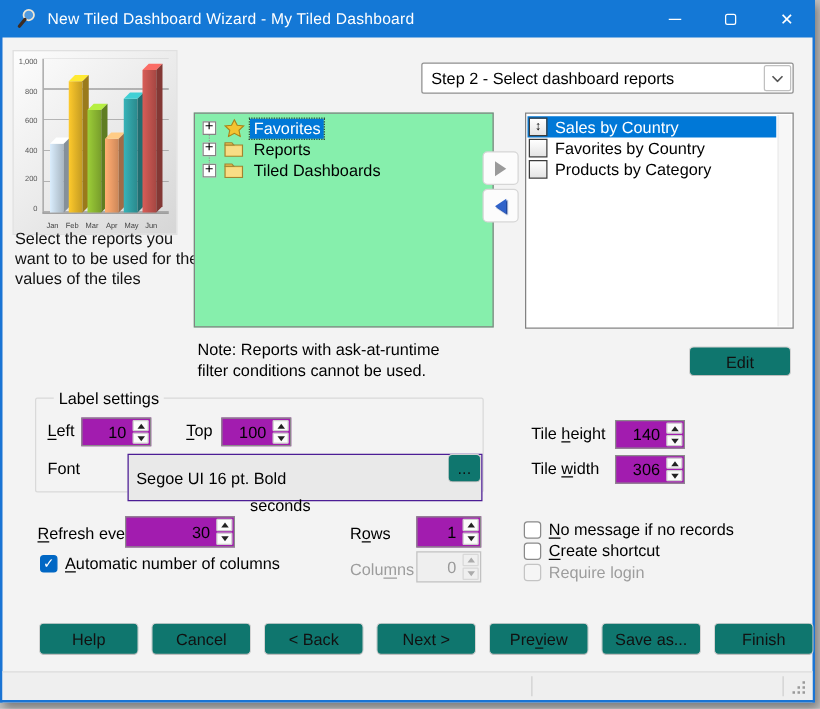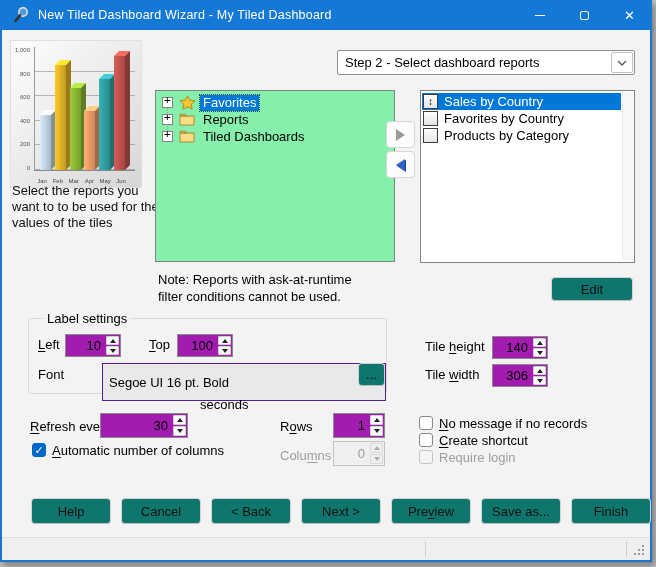--- a/index.html
+++ b/index.html
@@ -82,21 +82,21 @@
   .spin.disabled .tri-up { border-bottom-color:#ababab; }
   .spin.disabled .tri-dn { border-top-color:#ababab; }
   
   .font-field { position:absolute; left:67px; top:333px; width:284px; height:38px; background:#e9e9e9; border:1px solid #4c1d95; font-size:13px; display:flex; align-items:center; padding-left:6px;margin-left:33px; }
   .browse-btn { position:absolute; left:356px; top:333px; width:27px; height:23px; }
   
   .cb { width:14px; height:14px; border:1px solid #8a8a8a; border-radius:3px; background:#fff; display:inline-flex; align-items:center; justify-content:center; flex:0 0 auto; }
   .cb[data-checked="true"] { background:#0067c4; border-color:#0067c4; color:#fff; font-size:11px; }
   .cb[data-checked="true"]::before { content:"✓"; }
   .cb.disabled { border-color:#c4c4c4; background:#f5f5f5; }
-  .cbrow { position:absolute; display:flex; gap:6px; }
+  .cbrow { position:absolute; display:flex; align-items:center; gap:6px; }
   .dim { color:#9d9d9d; }
   
   .footer-btn { position:absolute; top:468px; width:80px; height:26px;margin-left:11px; }
   .statusbar { position:absolute; left:0; top:507px; width:648px; height:23px; background:#efefef; border-top:1px solid #dcdcdc; }
   .status-sep { position:absolute; top:3px; bottom:3px; width:1px; background:#d0d0d0; }
   .grip { position:absolute; right:14px; bottom:13px; width:2px; height:2px;
     box-shadow: 8px 0 0 #9a9a9a, 4px 4px 0 #9a9a9a, 8px 4px 0 #9a9a9a, 0 8px 0 #9a9a9a, 4px 8px 0 #9a9a9a, 8px 8px 0 #9a9a9a; }
 </style>
 </head>
 <body>

